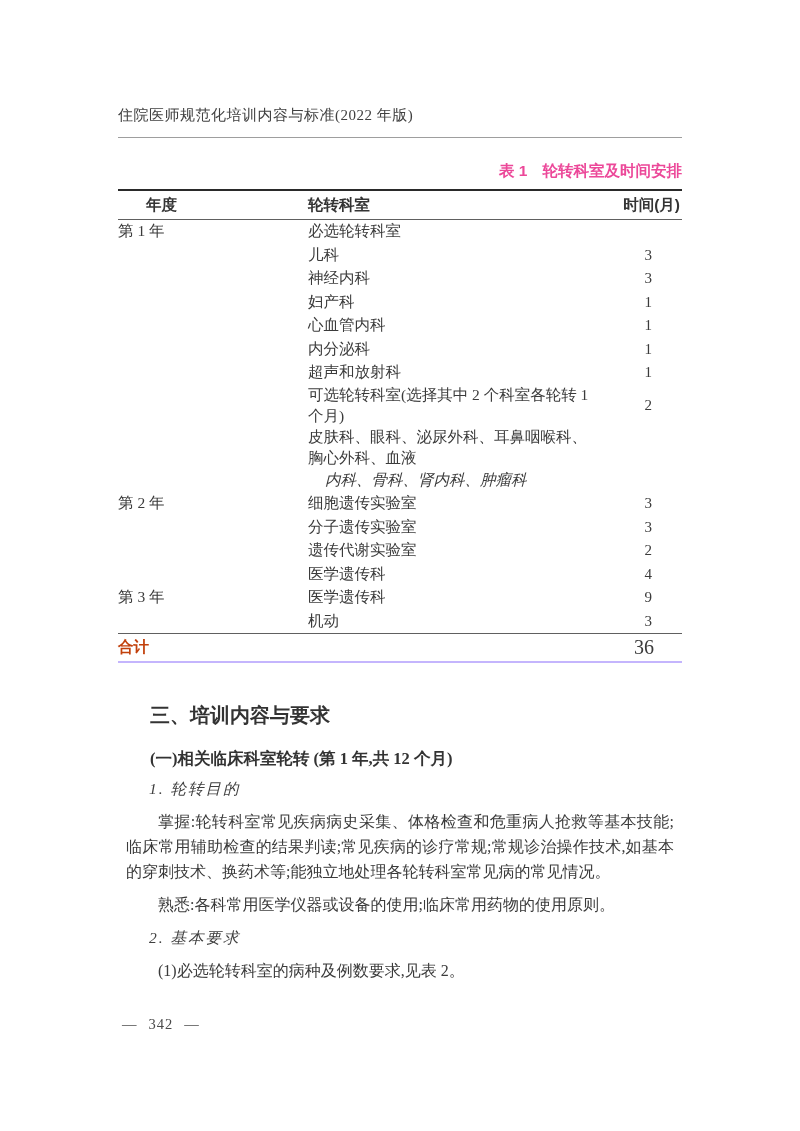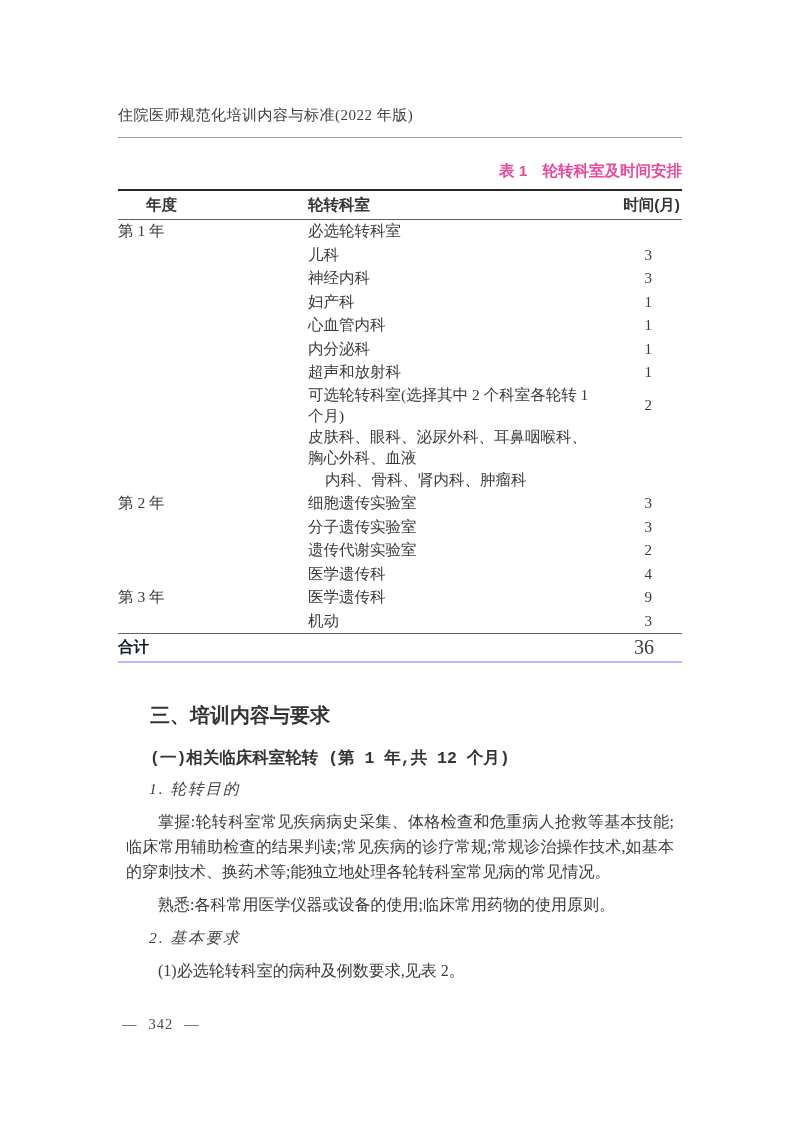--- a/index.html
+++ b/index.html
@@ -20,29 +20,29 @@
   table.rotation-table{width:100%;border-collapse:collapse;table-layout:fixed;
     margin-top:7px;border-top:2px solid #2a2a2a;border-bottom:2px solid #c4b5fd;}
   thead th{font-family:"Liberation Sans","DejaVu Sans",sans-serif;font-weight:bold;
     font-size:15.5px;color:#343434;height:28px;border-bottom:1px solid #606060;
     padding:0;vertical-align:middle;}
   th.col-year{width:162px;text-align:left;padding-left:28px;}
   th.col-dept{text-align:left;}
   th.col-months{width:88px;text-align:right;padding-right:2px;}
   tbody td{font-size:15.5px;height:23.5px;padding:0;vertical-align:middle;color:#3b3b3b;}
   tbody td.col-months{text-align:right;padding-right:30px;font-size:15px;}
-  tbody td.col-dept.indent{padding-left:17px;}
+  tbody td.col-dept.indent{padding-left:17px;font-style:italic;}
   tfoot td{border-top:1px solid #606060;height:27px;padding:0;vertical-align:middle;}
   tfoot td.total-label{font-family:"Liberation Sans","DejaVu Sans",sans-serif;
-    font-weight:bold;font-size:15.5px;color:#0f172a;text-align:left;}
+    font-weight:bold;font-size:15.5px;color:#c2410c;text-align:left;}
   tfoot td.col-months{text-align:right;padding-right:28px;font-size:20px;margin-top:32px;}
   
   .sec-heading{font-family:"Liberation Sans","DejaVu Sans",sans-serif;font-weight:bold;
     font-size:20px;color:#333333;margin:40px 0 0 32px;line-height:1.25;}
-  .sub-heading{font-family:Liberation Mono, monospace;font-weight:bold;
+  .sub-heading{font-family:Liberation Serif, serif;font-weight:bold;
     font-size:16.5px;color:#333333;margin:21px 0 2px 32px;line-height:1.25;}
   .item-title{margin:6px 0 0 0;font-style:italic;letter-spacing:2px;
     font-size:15.5px;line-height:25px;text-indent:2em;color:#3f3f3f;}
   .body-para{margin:8px;font-size:16px;line-height:25px;text-indent:2em;
     text-align:justify;color:#3b3b3b;}
   
   .page-footer{position:absolute;top:1016px;left:122px;font-size:14.5px;
     letter-spacing:1px;color:#4a4a4a;}
   .pagenum{margin:0 11px;}
 </style>

